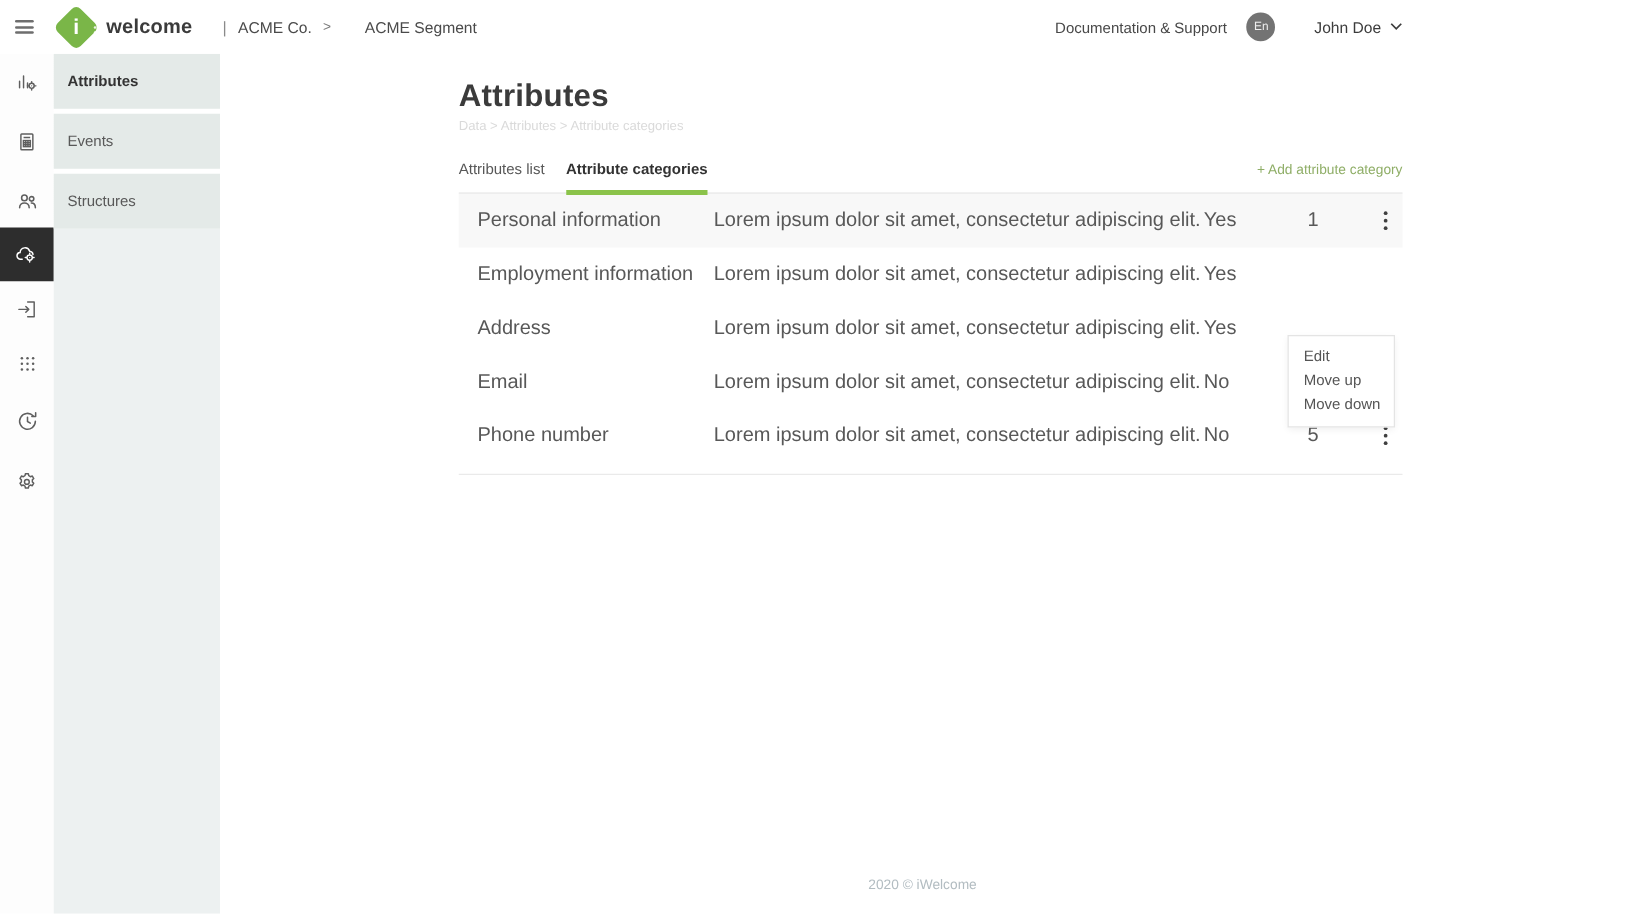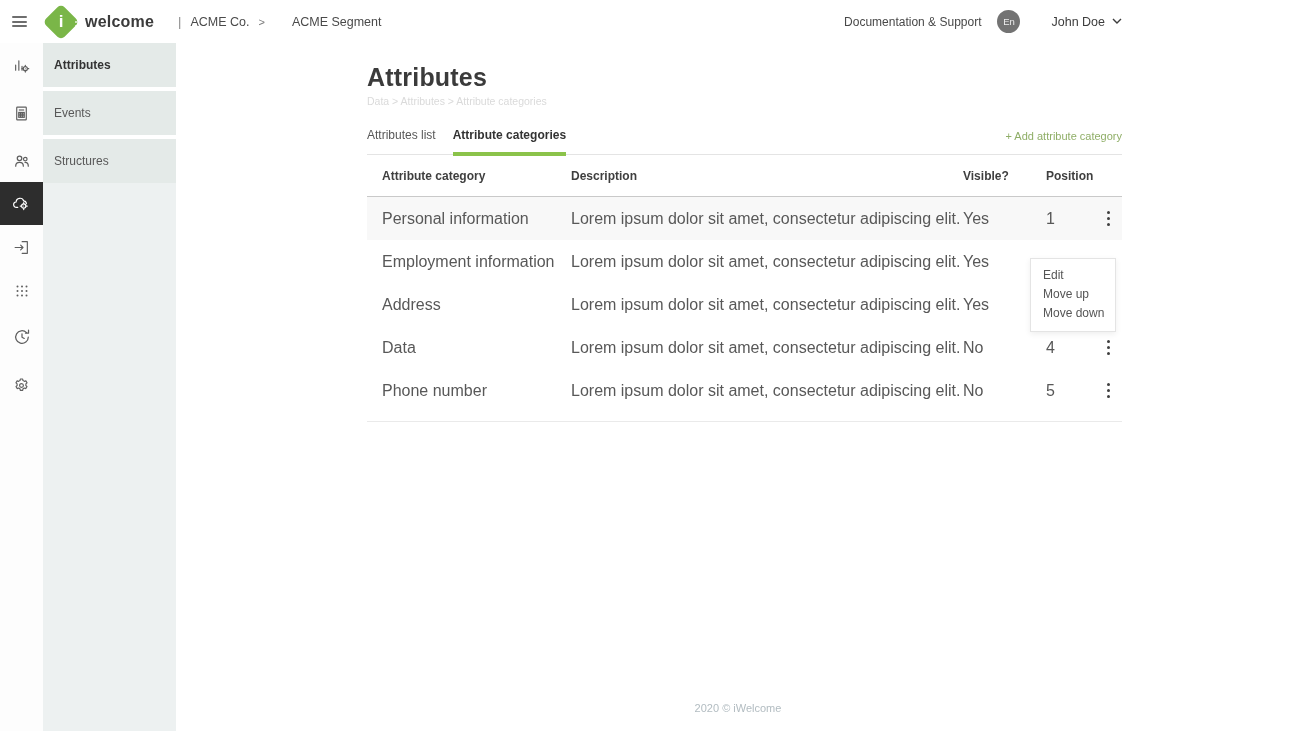--- a/index.html
+++ b/index.html
@@ -59,21 +59,21 @@
   .thead > div:first-child { padding-left:15px; }
   .trow { height:43px; font-size:16px; color:#585858; }
   .trow > div:first-child { padding-left:15px; }
   .trow.highlight { background:#f8f8f8; }
   .table-wrap { border-bottom:1px solid #eaeaea; padding-bottom:9px; }
   .kebab { width:14px; padding:4px 0; display:flex; flex-direction:column; align-items:center; cursor:pointer; }
   .kebab i { display:block; width:3px; height:3px; border-radius:50%; background:#3f3f3f; margin:1.5px 0; }
   .trow.no-menu .kebab { visibility:hidden; }
 
   
-  .context-menu { position:absolute; left:1030px; top:258px; width:86px; background:#ffffff;
+  .context-menu { position:absolute; left:1030px; top:268px; width:86px; background:#ffffff;
                   border:1px solid #e4e4e4; box-shadow:0 2px 6px rgba(0,0,0,.07);
                   padding:7px 0 8px; z-index:10; }
   .context-menu .cm-item { font-size:12px; color:#555555; line-height:19px; padding-left:12px; cursor:pointer; }
 
   .footer { position:absolute; left:0; bottom:17px; width:100%; text-align:center; font-size:11px; color:#b2bcc1; }
 </style>
 </head>
 <body>
 
 <div class="page">
@@ -201,27 +201,20 @@
       <h1 class="page-title">Attributes</h1>
       <div class="breadcrumb">Data &gt; Attributes &gt; Attribute categories</div>
 
       <div class="tabbar">
         <span class="tab">Attributes list</span>
         <span class="tab active">Attribute categories</span>
         <span class="add-link">+ Add attribute category</span>
       </div>
 
       <div class="table-wrap">
-        <div class="grid-row thead">
-          <div>Attribute category</div>
-          <div>Description</div>
-          <div>Visible?</div>
-          <div>Position</div>
-          <div></div>
-        </div>
 
         <div class="grid-row trow highlight">
           <div>Personal information</div>
           <div>Lorem ipsum dolor sit amet, consectetur adipiscing elit.</div>
           <div>Yes</div>
           <div>1</div>
           <div>
               <div class="kebab">
                 <i></i>
                 <i></i>
@@ -252,21 +245,21 @@
           <div>
               <div class="kebab">
                 <i></i>
                 <i></i>
                 <i></i>
               </div>
             </div>
         </div>
 
         <div class="grid-row trow">
-          <div>Data</div>
+          <div>Email</div>
           <div>Lorem ipsum dolor sit amet, consectetur adipiscing elit.</div>
           <div>No</div>
           <div>4</div>
           <div>
               <div class="kebab">
                 <i></i>
                 <i></i>
                 <i></i>
               </div>
             </div>

